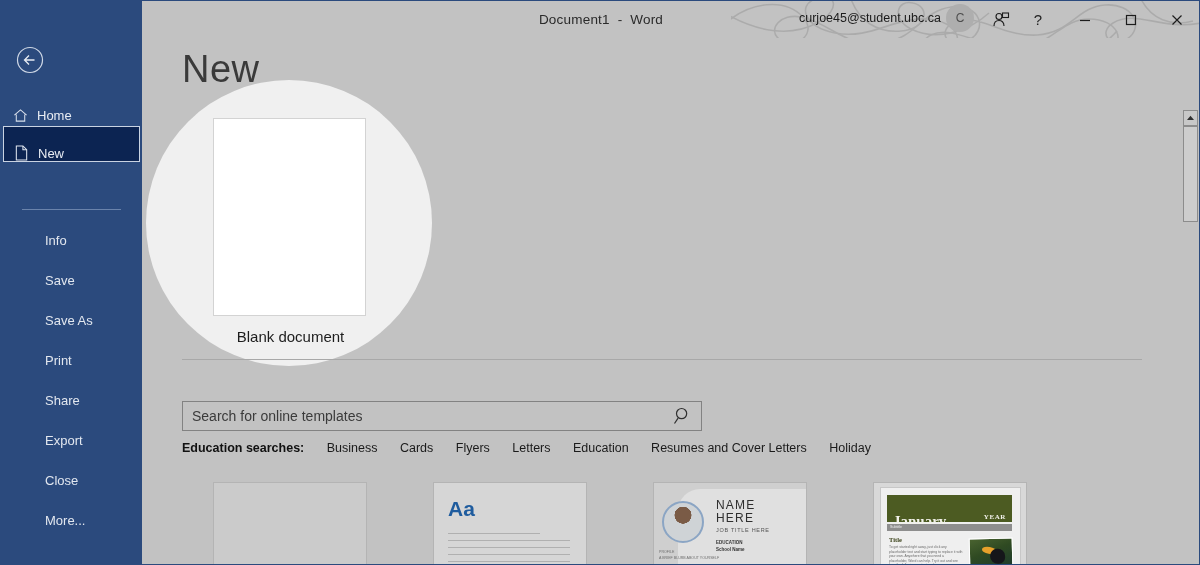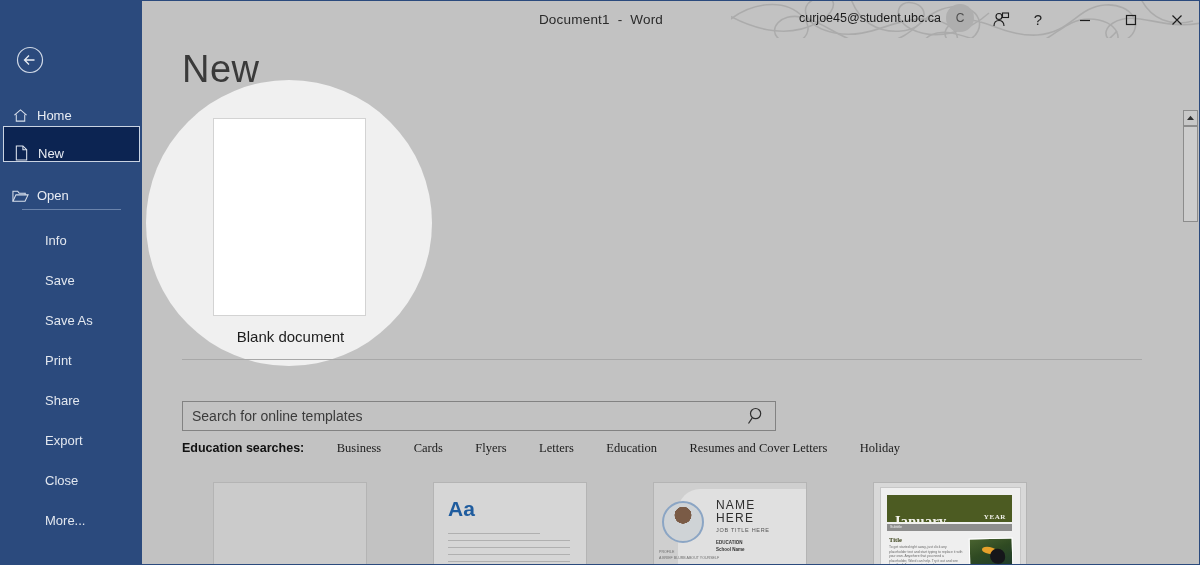--- a/index.html
+++ b/index.html
@@ -195,21 +195,21 @@
     width: 960px;
     height: 1px;
     background: #a8a8a8;
   }
 
   
   #search-row {
     position: absolute;
     left: 40px;
     top: 363px;
-    width: 594px;
+    width: 520px;
     height: 30px;
     border: 1px solid #828282;
     background: #c2c2c2;
     box-sizing: border-box;
   }
   #search-input {
     position: absolute;
     left: 9px;
     top: 0;
     width: 540px;
@@ -237,22 +237,21 @@
     top: 403px;
     height: 16px;
     font-size: 12.5px;
     white-space: nowrap;
     color: #1b1b1b;
   }
   #suggested-label { font-weight: bold; color: #111111; }
   .suggest-link {
     color: #1b1b1b;
     text-decoration: none;
-    margin-left: 29px;
-    font-family: Liberation Serif, serif;
+    margin-left: 19px;
   }
 
   
   #template-row {
     position: absolute;
     left: 40px;
     top: 444px;
     width: 1000px;
     height: 84px;
   }
@@ -531,29 +530,20 @@
     <div class="nav-main selected" id="nav-new">
       <span class="nav-ico">
         <svg width="15" height="16" viewBox="0 0 14 17">
           <path d="M1.5,1 L8.5,1 L12.5,5 L12.5,16 L1.5,16 Z" fill="none" stroke="#e0e6f0" stroke-width="1.1"></path>
           <path d="M8.5,1 L8.5,5 L12.5,5" fill="none" stroke="#e0e6f0" stroke-width="1.1"></path>
         </svg>
       </span>
       <span>New</span>
     </div>
 
-    <div class="nav-main" id="nav-open">
-      <span class="nav-ico">
-        <svg width="17" height="14" viewBox="0 0 18 14">
-          <path d="M1,12.5 L1,2 L6,2 L7.6,4 L14,4 L14,5.6" fill="none" stroke="#d8dfeb" stroke-width="1.1"></path>
-          <path d="M1,12.5 L4.2,5.8 L17,5.8 L13.8,12.5 Z" fill="none" stroke="#d8dfeb" stroke-width="1.1"></path>
-        </svg>
-      </span>
-      <span>Open</span>
-    </div>
 
     <div id="sidebar-divider"></div>
 
     <div class="nav-sub" style="top:232px">Info</div>
     <div class="nav-sub" style="top:272px">Save</div>
     <div class="nav-sub" style="top:312px">Save As</div>
     <div class="nav-sub" style="top:352px">Print</div>
     <div class="nav-sub" style="top:392px">Share</div>
     <div class="nav-sub" style="top:432px">Export</div>
     <div class="nav-sub" style="top:472px">Close</div>

